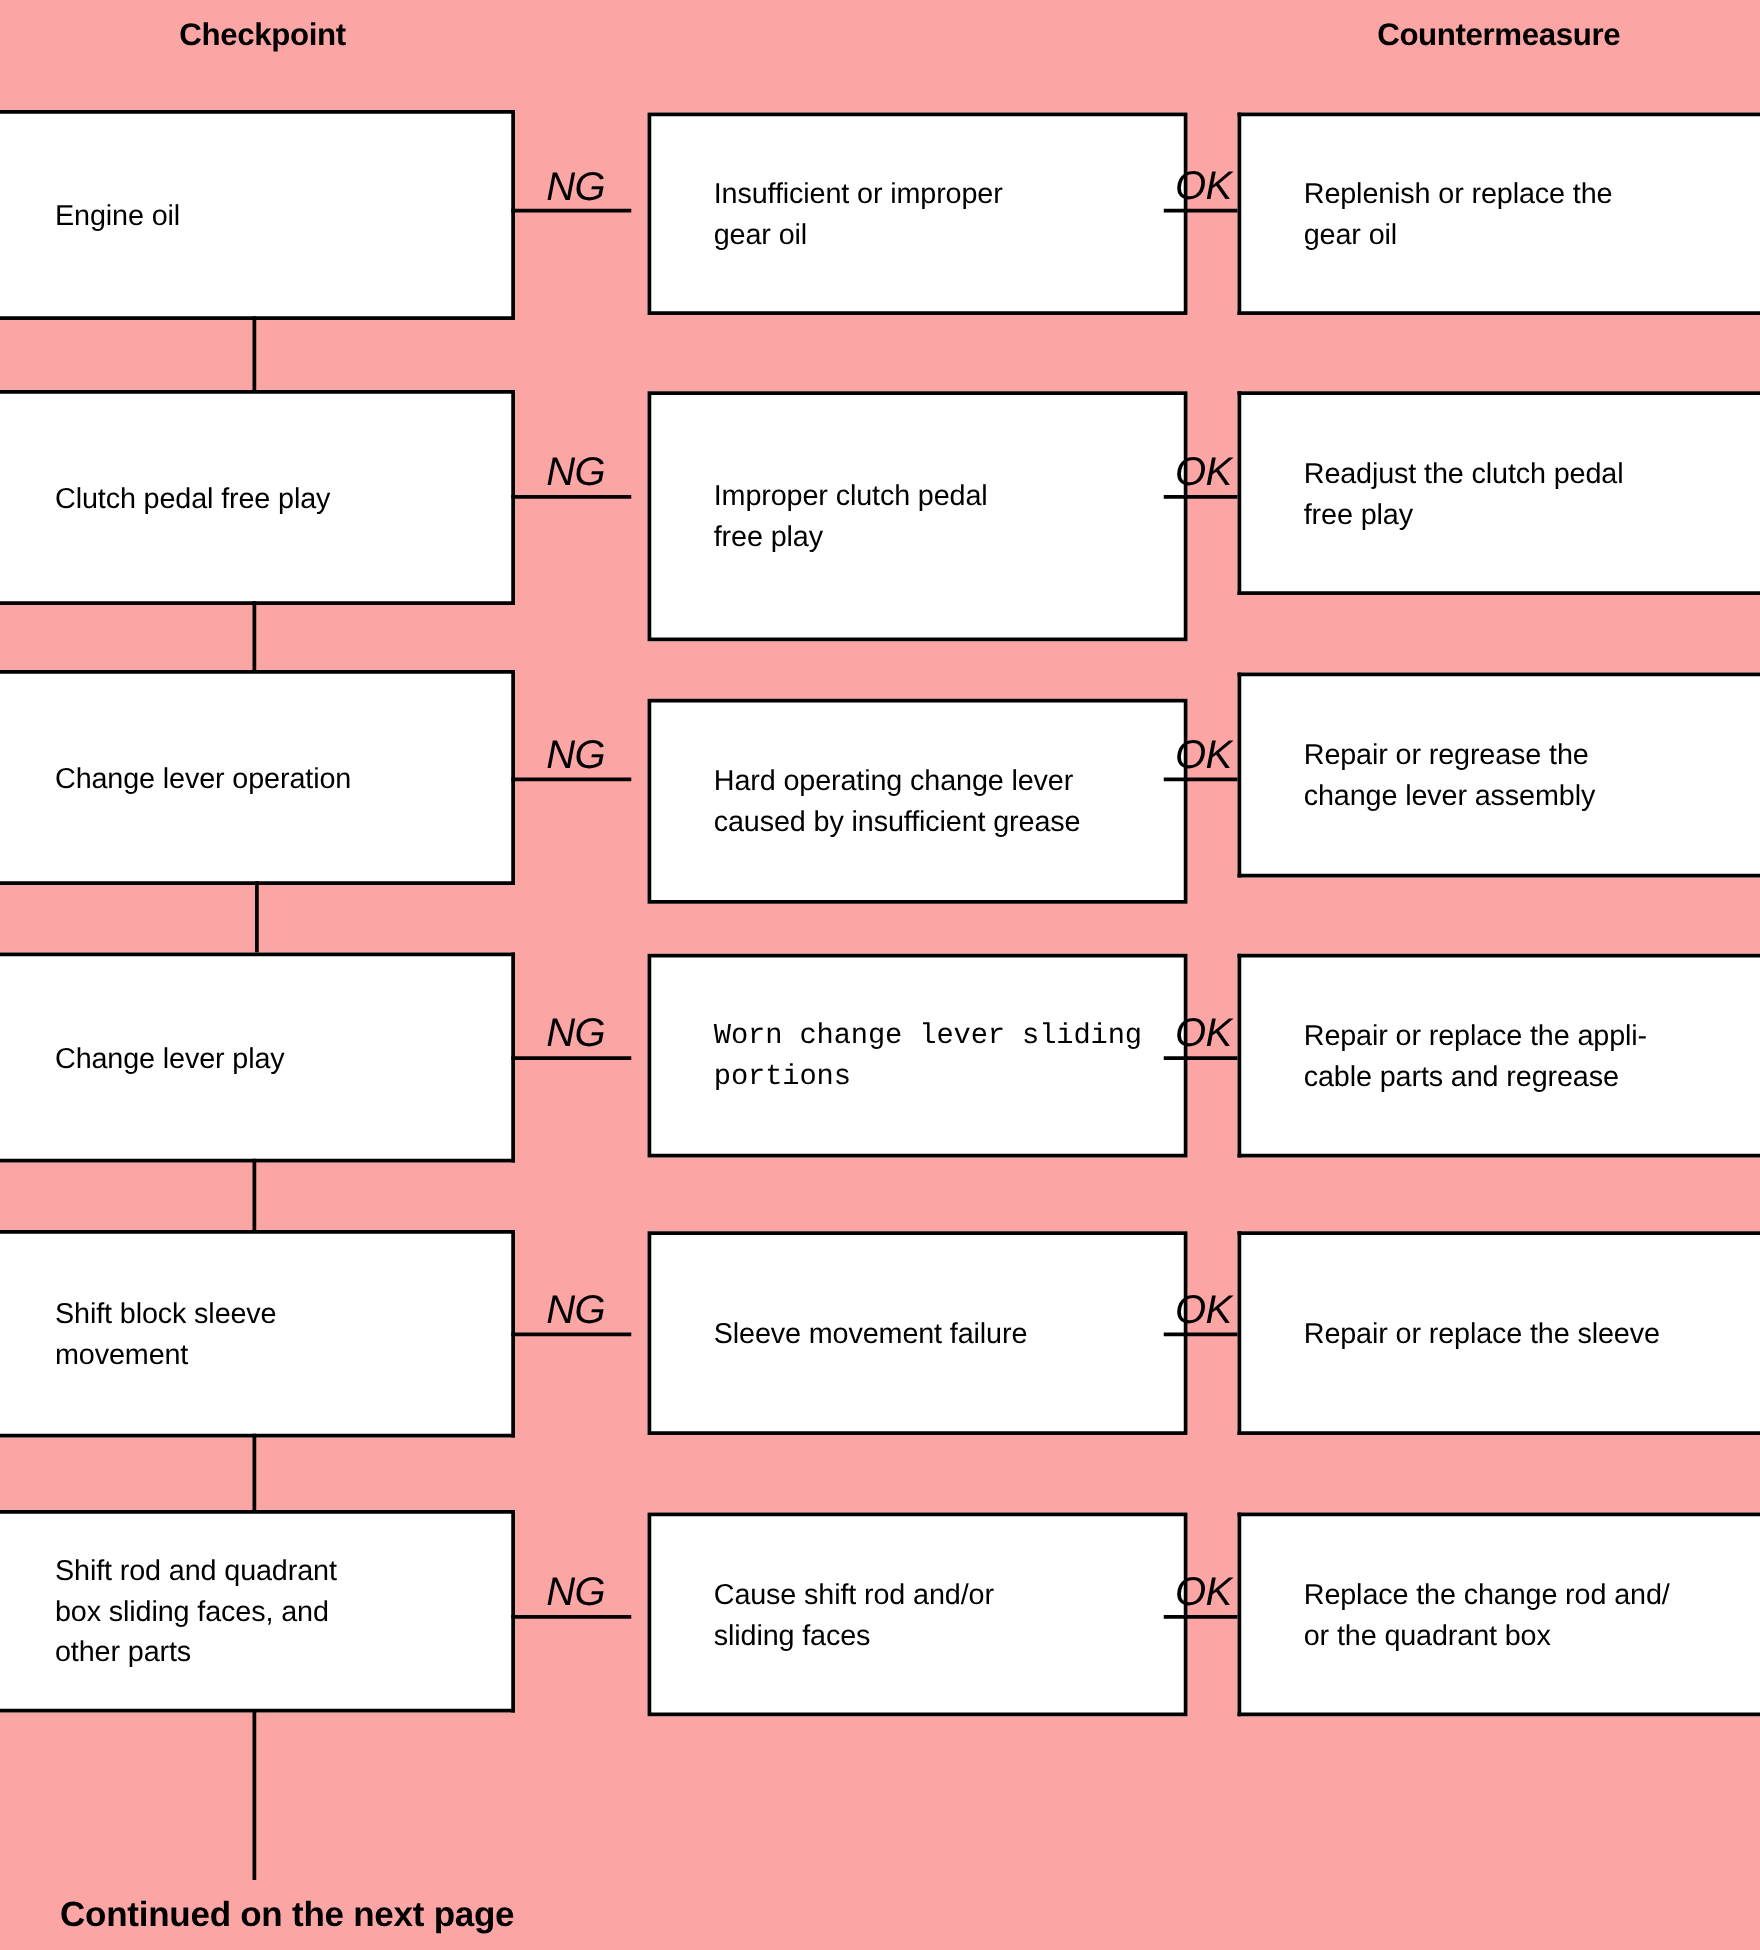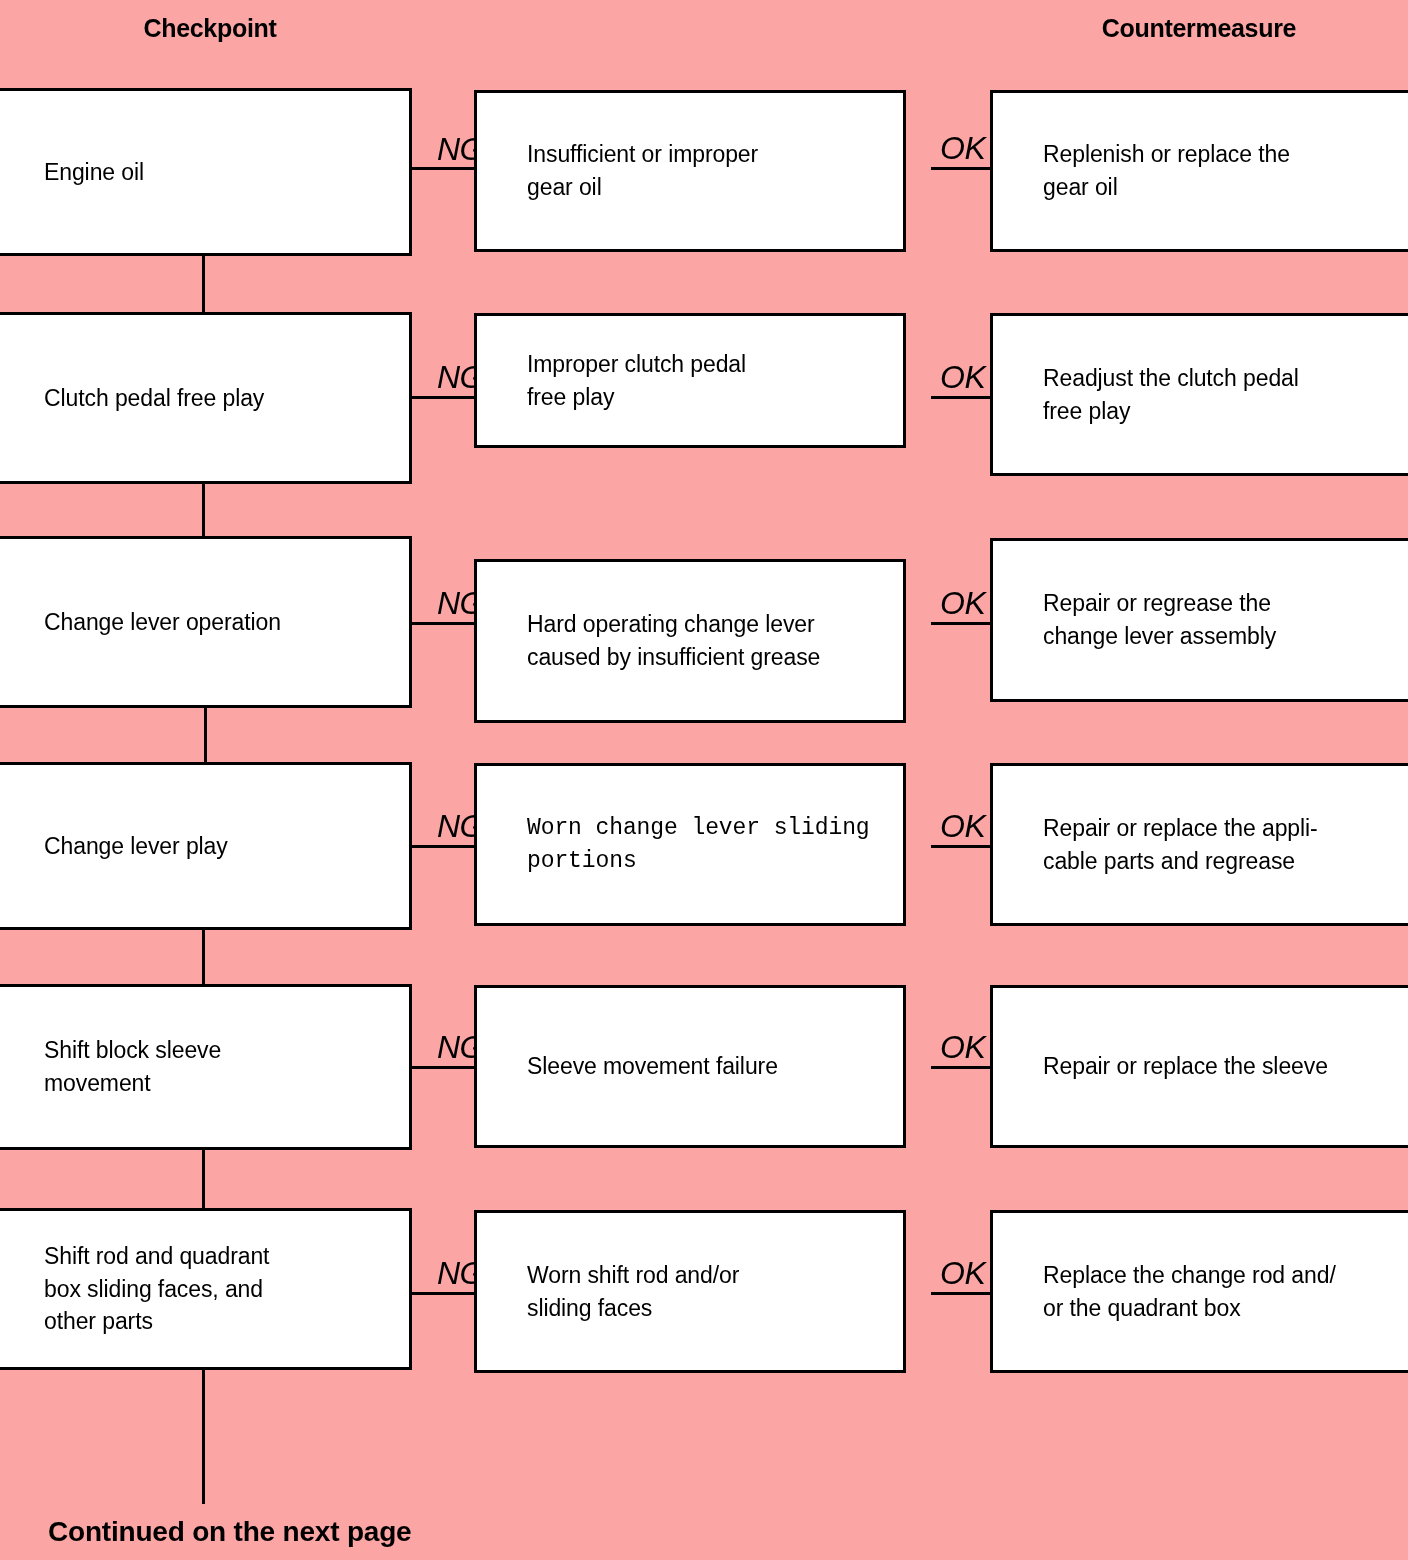--- a/index.html
+++ b/index.html
@@ -40,21 +40,21 @@
     display: flex;
     align-items: center;
   }
   
   .box.col-check {
     left: -8px;
     width: 420px;
     border-left: none;
   }
   .box.col-trouble {
-    left: 474px;
+    left: 518px;
     width: 432px;
   }
   
   .box.col-counter {
     left: 990px;
     width: 426px;
     border-right: none;
   }
   .box-text {
     padding: 0 0 0 52px;
@@ -120,21 +120,21 @@
     <div class="box-text">Replenish or replace the
 gear oil</div>
   </div>
   <div class="v-connector" style="left:202px;top:253px;height:62px;"></div>
 
   <div class="box col-check" style="top:312px;height:172px;">
     <div class="box-text">Clutch pedal free play</div>
   </div>
   <div class="h-connector" style="left:409px;top:396px;width:96px;"></div>
   <div class="edge-label" style="left:437px;top:361px;">NG</div>
-  <div class="box col-trouble" style="top:313px;height:135px;">
+  <div class="box col-trouble" style="top:313px;height:200px;">
     <div class="box-text">Improper clutch pedal
 free play</div>
   </div>
   <div class="h-connector" style="left:931px;top:396px;width:62px;"></div>
   <div class="edge-label" style="left:940px;top:361px;">OK</div>
   <div class="box col-counter" style="top:313px;height:163px;">
     <div class="box-text">Readjust the clutch pedal
 free play</div>
   </div>
   <div class="v-connector" style="left:202px;top:481px;height:58px;"></div>
@@ -190,21 +190,21 @@
   <div class="v-connector" style="left:202px;top:1147px;height:64px;"></div>
 
   <div class="box col-check" style="top:1208px;height:162px;">
     <div class="box-text">Shift rod and quadrant
 box sliding faces, and
 other parts</div>
   </div>
   <div class="h-connector" style="left:409px;top:1292px;width:96px;"></div>
   <div class="edge-label" style="left:437px;top:1257px;">NG</div>
   <div class="box col-trouble" style="top:1210px;height:163px;">
-    <div class="box-text">Worn shift rod and/or
+    <div class="box-text">Cause shift rod and/or
 sliding faces</div>
   </div>
   <div class="h-connector" style="left:931px;top:1292px;width:62px;"></div>
   <div class="edge-label" style="left:940px;top:1257px;">OK</div>
   <div class="box col-counter" style="top:1210px;height:163px;">
     <div class="box-text">Replace the change rod and/
 or the quadrant box</div>
   </div>
 
   <div class="v-connector" style="left:202px;top:1368px;height:136px;border-left-width:3px;"></div>

